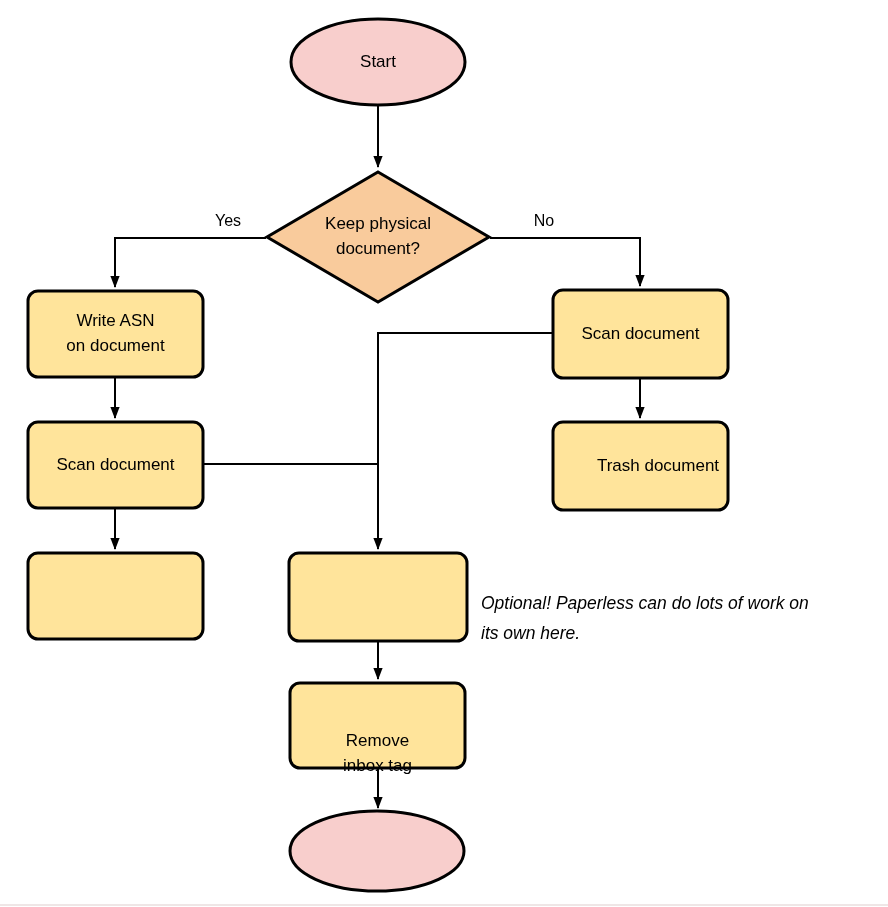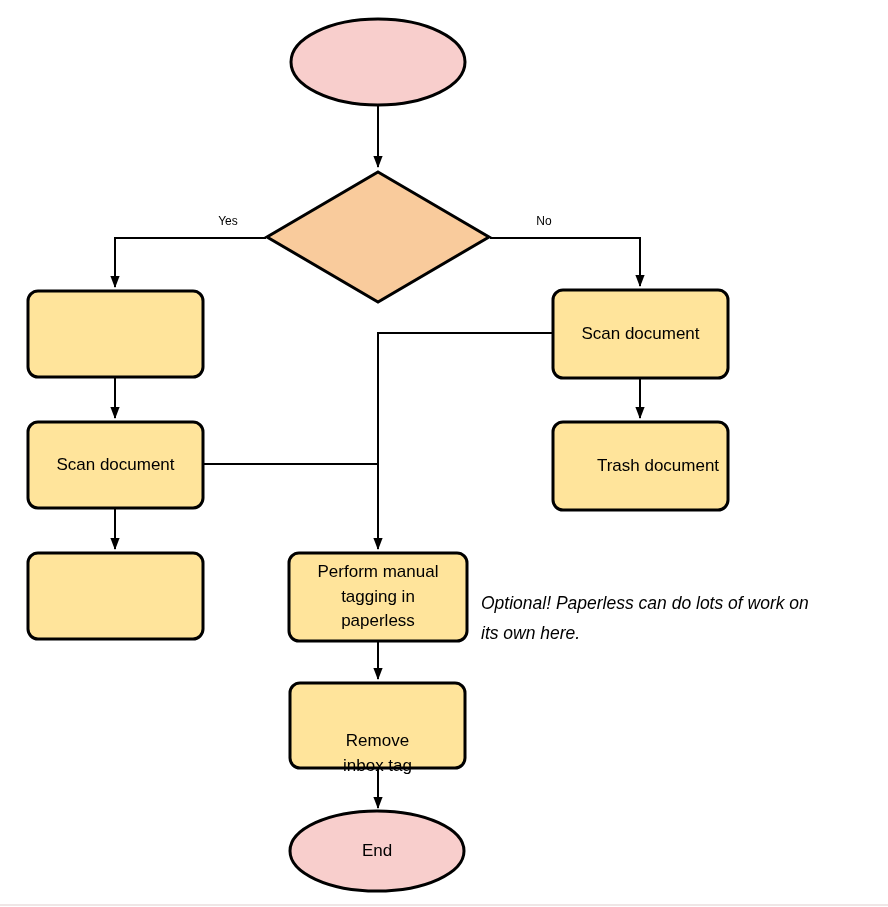--- a/index.html
+++ b/index.html
@@ -28,21 +28,21 @@
     line-height: 1.45;
     color: #000;
     white-space: pre-line;
     pointer-events: none;
   }
   .edge-label {
     position: absolute;
     display: flex;
     align-items: center;
     justify-content: center;
-    font-size: 12px;
+    font-size: 16px;
     color: #000;
     pointer-events: none;
   }
   .annotation {
     position: absolute;
     left: 481px; top: 589px;
     width: 412px;
     font-size: 17.5px;
     font-style: italic;
     line-height: 1.7;
@@ -88,38 +88,39 @@
       <rect x="28" y="422" width="175" height="86" rx="10" ry="10" fill="#ffe49b"></rect>
       <rect x="28" y="553" width="175" height="86" rx="10" ry="10" fill="#ffe49b"></rect>
       <rect x="553" y="290" width="175" height="88" rx="10" ry="10" fill="#ffe49b"></rect>
       <rect x="553" y="422" width="175" height="88" rx="10" ry="10" fill="#ffe49b"></rect>
       <rect x="289" y="553" width="178" height="88" rx="10" ry="10" fill="#ffe49b"></rect>
       <rect x="290" y="683" width="175" height="85" rx="10" ry="10" fill="#ffe49b"></rect>
       <ellipse cx="377" cy="851" rx="87" ry="40" fill="#f8cecc"></ellipse>
     </g>
   </svg>
 
+  <div class="node-label" style="left:291px; top:19px; width:174px; height:86px;">Start</div>
 
+  <div class="node-label" style="left:293px; top:202px; width:170px; height:70px;">Keep physical
+document?</div>
 
+  <div class="node-label" style="left:28px; top:291px; width:175px; height:86px;">Write ASN
+on document</div>
 
   <div class="node-label" style="left:28px; top:422px; width:175px; height:86px;">Scan document</div>
 
 
   <div class="node-label" style="left:553px; top:290px; width:175px; height:88px;">Scan document</div>
 
   <div class="node-label" style="left:553px; top:422px; width:175px; height:88px;padding-left:35px;">Trash document</div>
 
-  <div class="node-label" style="left:289px; top:553px; width:178px; height:88px;">Perform manual
-tagging in
-paperless</div>
 
   <div class="node-label" style="left:290px; top:683px; width:175px; height:85px;margin-top:28px;">Remove
 inbox tag</div>
 
-  <div class="node-label" style="left:290px; top:811px; width:174px; height:80px;">End</div>
 
   <div class="edge-label" style="left:203px; top:208px; width:50px; height:26px;">Yes</div>
 
   <div class="edge-label" style="left:519px; top:208px; width:50px; height:26px;">No</div>
 
   <div class="annotation">Optional! Paperless can do lots of work on
 its own here.</div>
 
   <div class="page-bottom-edge"></div>
 </div>

